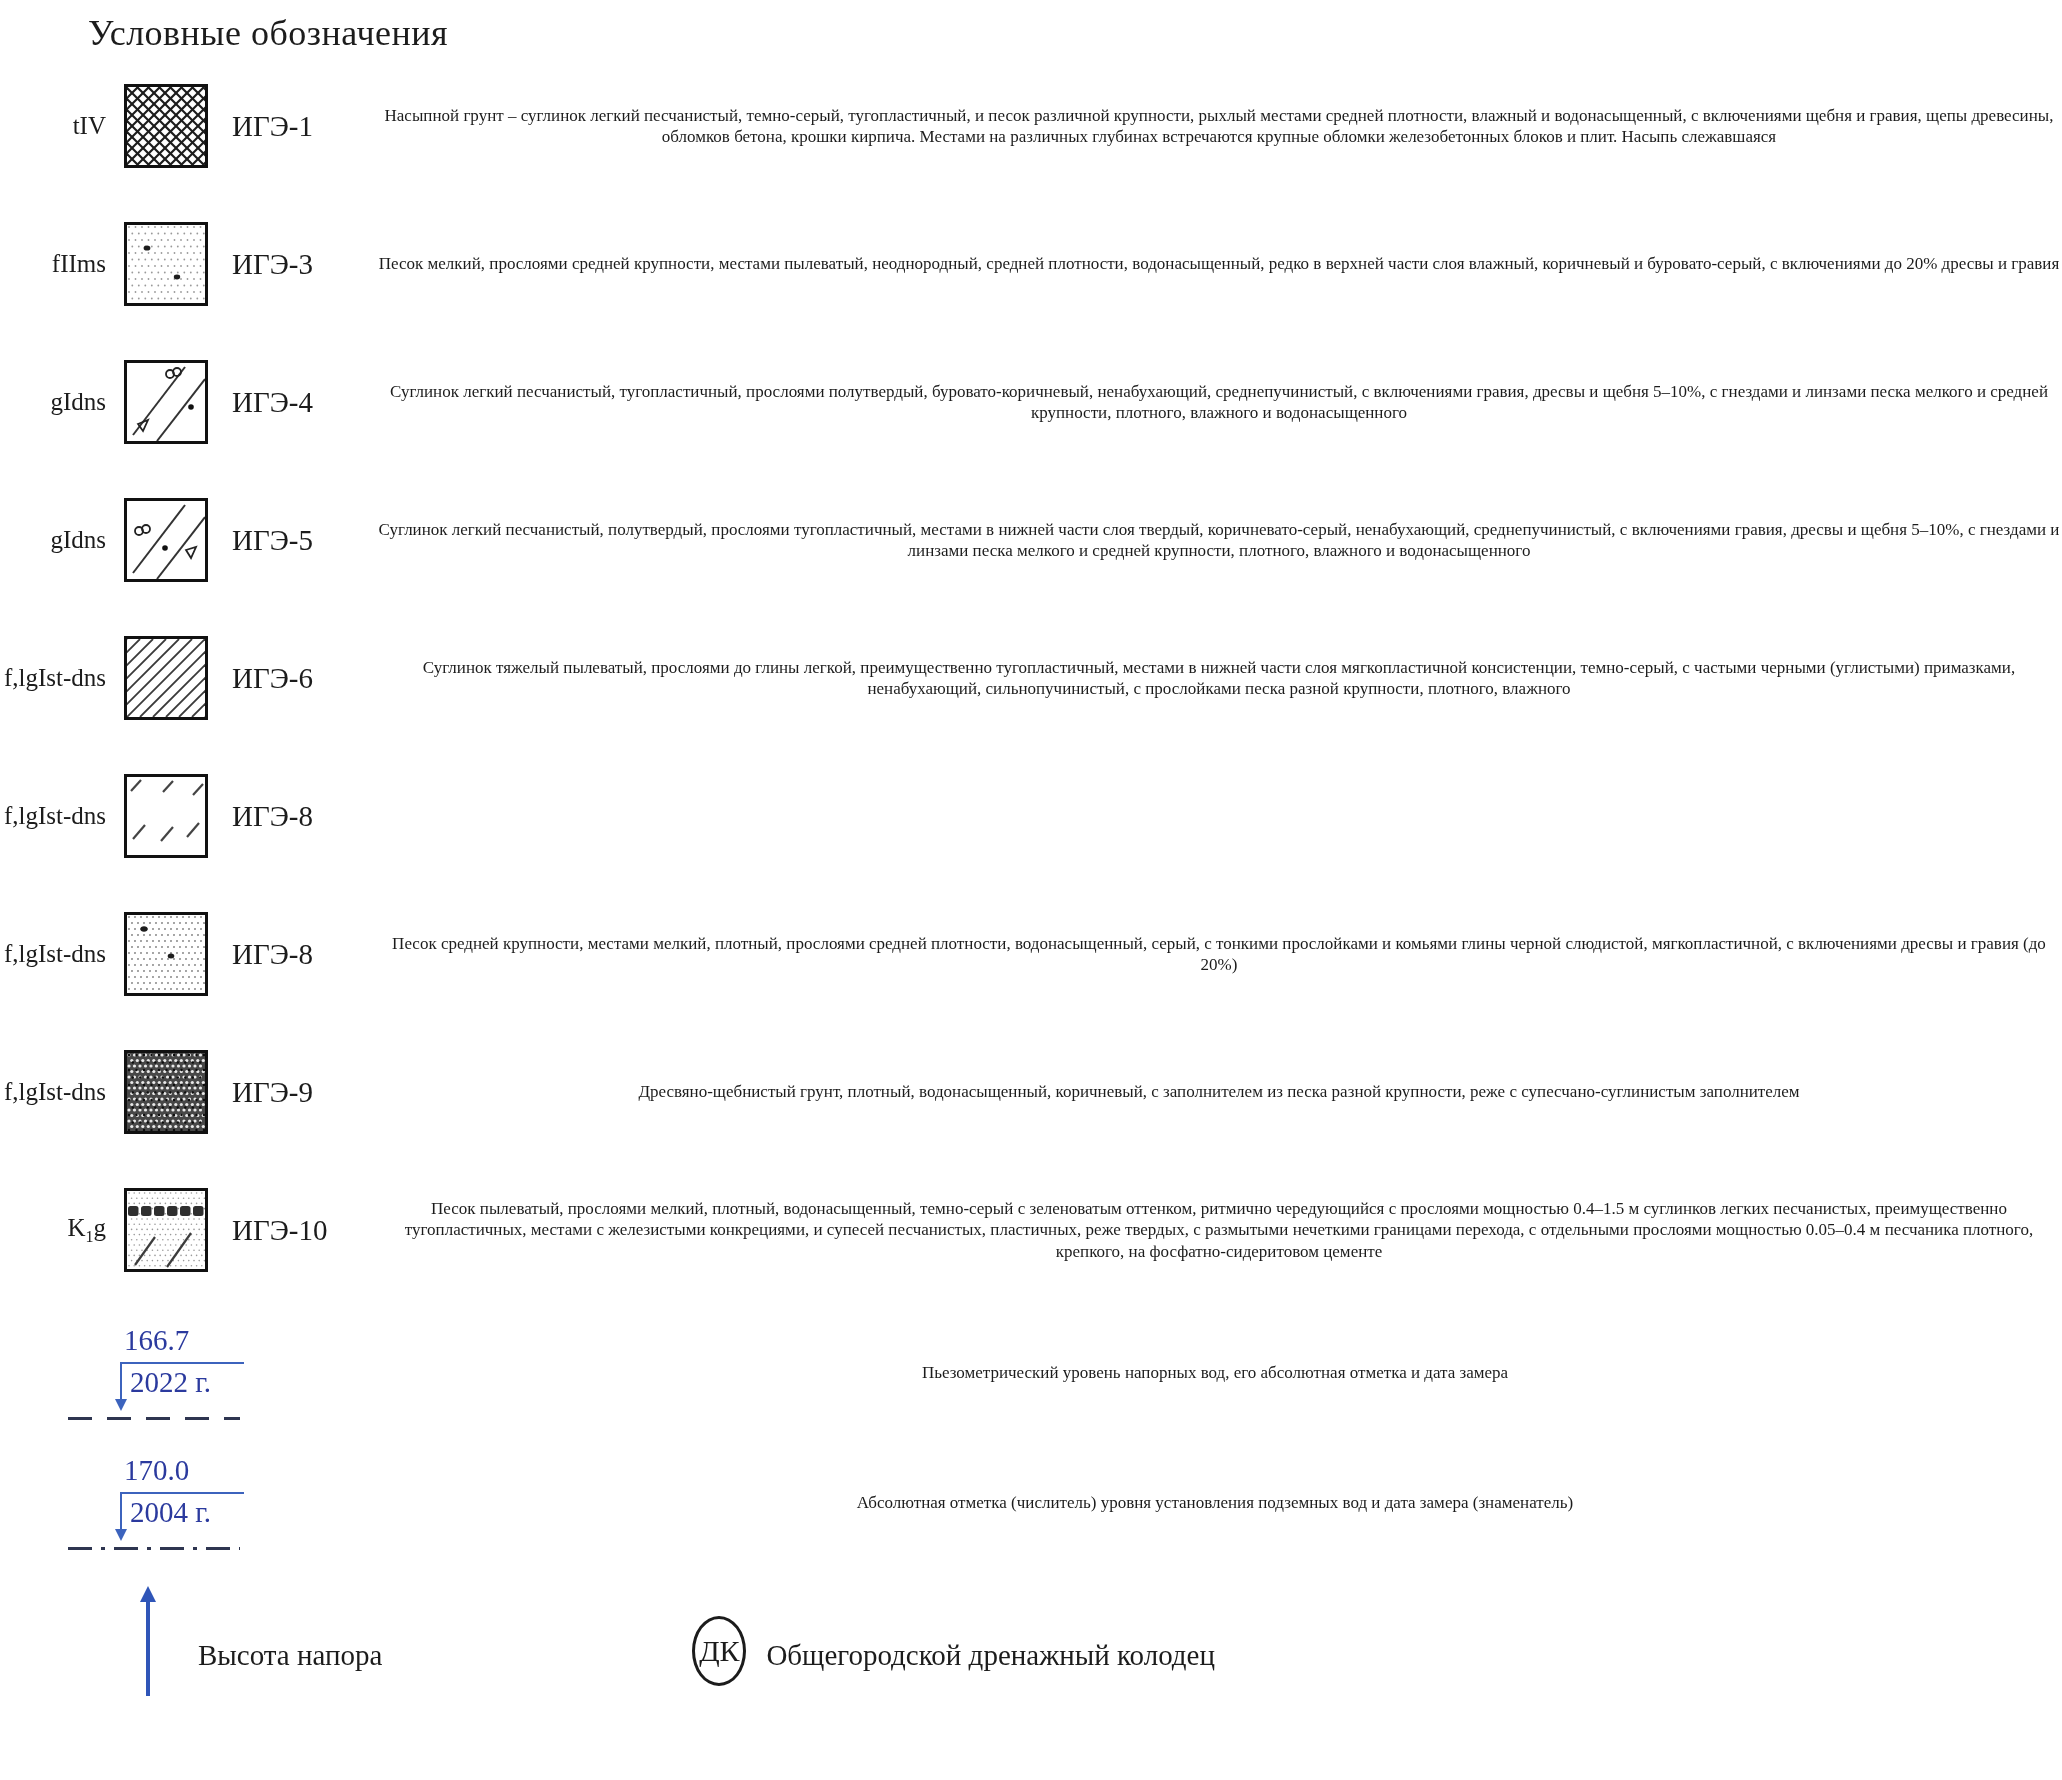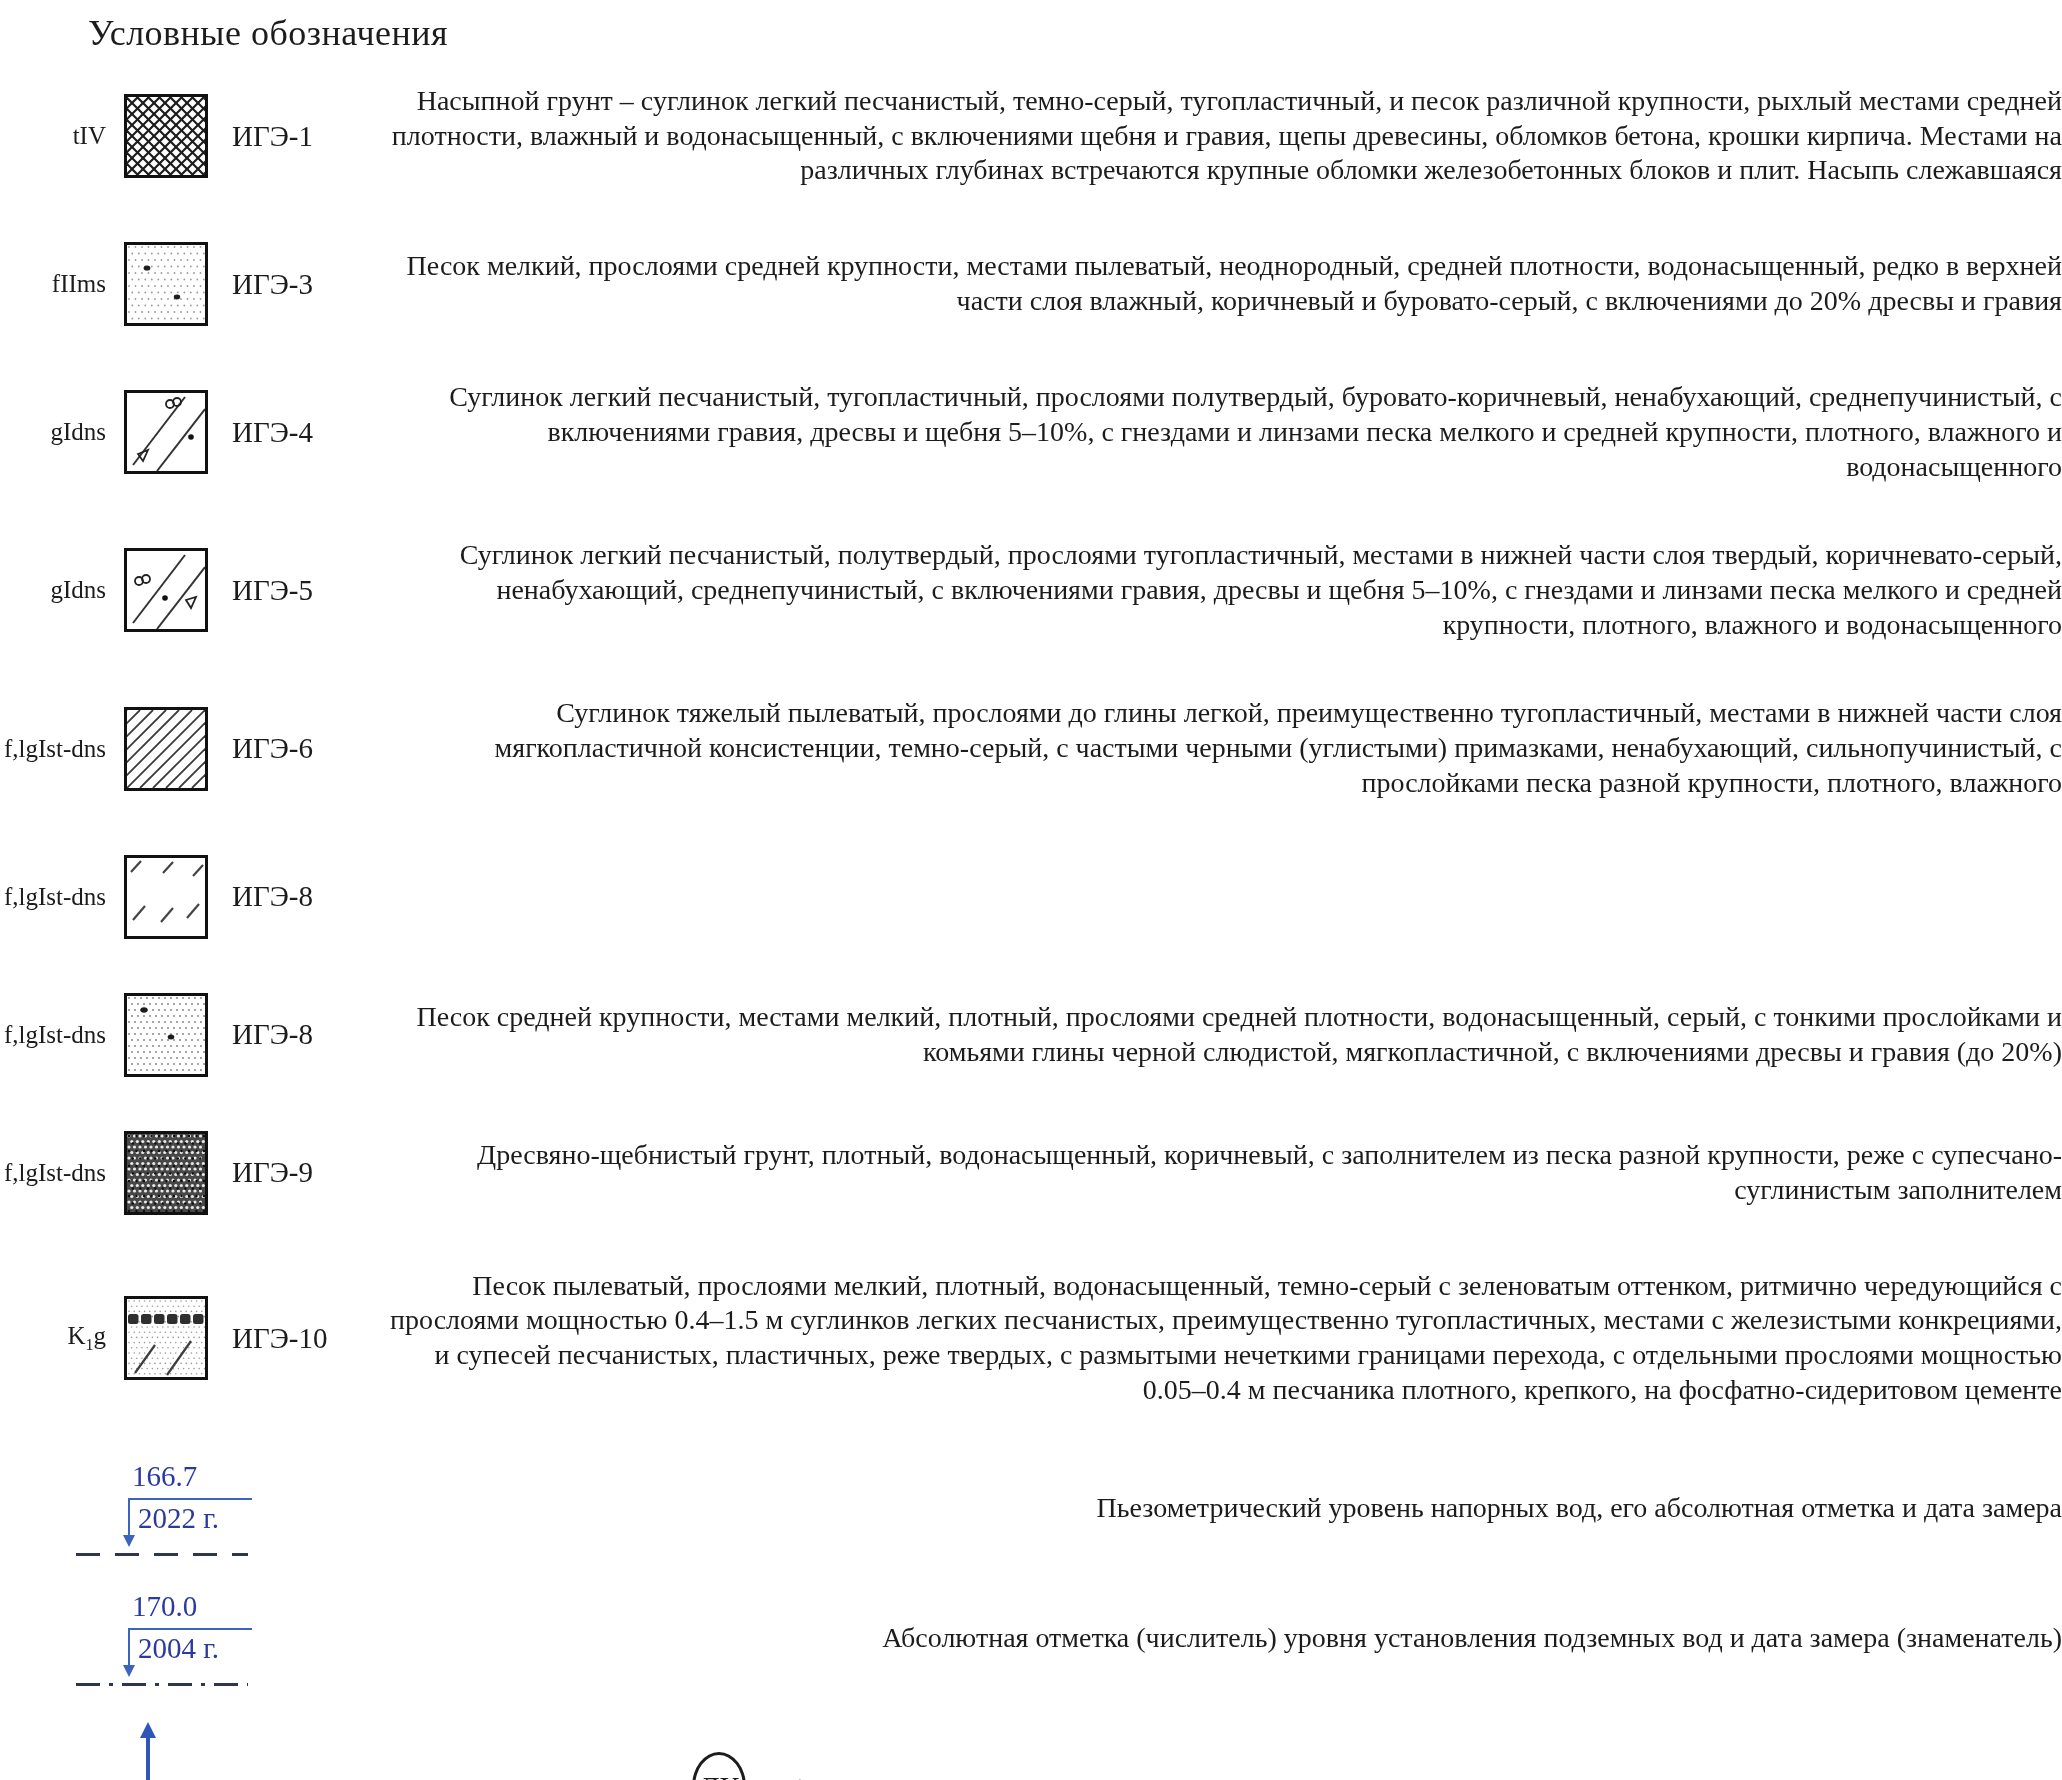--- a/index.html
+++ b/index.html
@@ -20,26 +20,26 @@
     width:102px;flex:none;text-align:right;padding-right:18px;
     font-size:25px;white-space:nowrap;
   }
   .stratum sub{font-size:16px;}
   .swatch{
     flex:none;width:78px;height:78px;border:3px solid #111;
     background:#fff;line-height:0;
   }
   .ige{padding-left:24px;font-size:29px;white-space:nowrap;}
   .desc{
-    flex:1;max-width:1686px;font-size:28px;line-height:1.24;
-    text-align:right;
+    flex:1;max-width:1686px;font-size:17px;line-height:1.24;
+    text-align:center;
   }
   
   .wlrow{display:flex;align-items:center;margin:0 0 36px 0;}
-  .wl-symcell{width:372px;flex:none;margin-left:8px;}
+  .wl-symcell{width:372px;flex:none;}
   .wl-sym{position:relative;width:178px;height:94px;margin-left:82px;}
   .wl-elev{position:absolute;left:42px;top:-2px;font-size:29px;}
   .wl-bracket{
     position:absolute;left:38px;top:36px;width:122px;height:44px;
     border-top:2px solid #3c63bd;border-left:2px solid #3c63bd;
   }
   .wl-arrowhead{
     position:absolute;left:-7px;bottom:-3px;width:0;height:0;
     border-left:6px solid transparent;border-right:6px solid transparent;
     border-top:12px solid #3c63bd;

